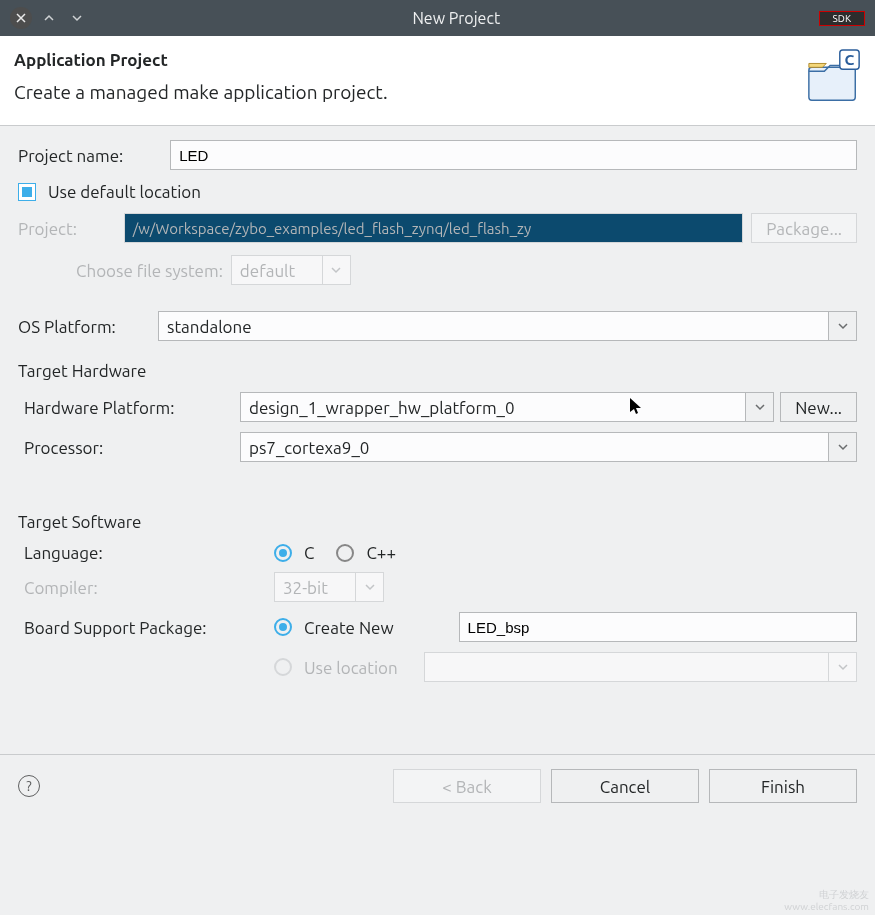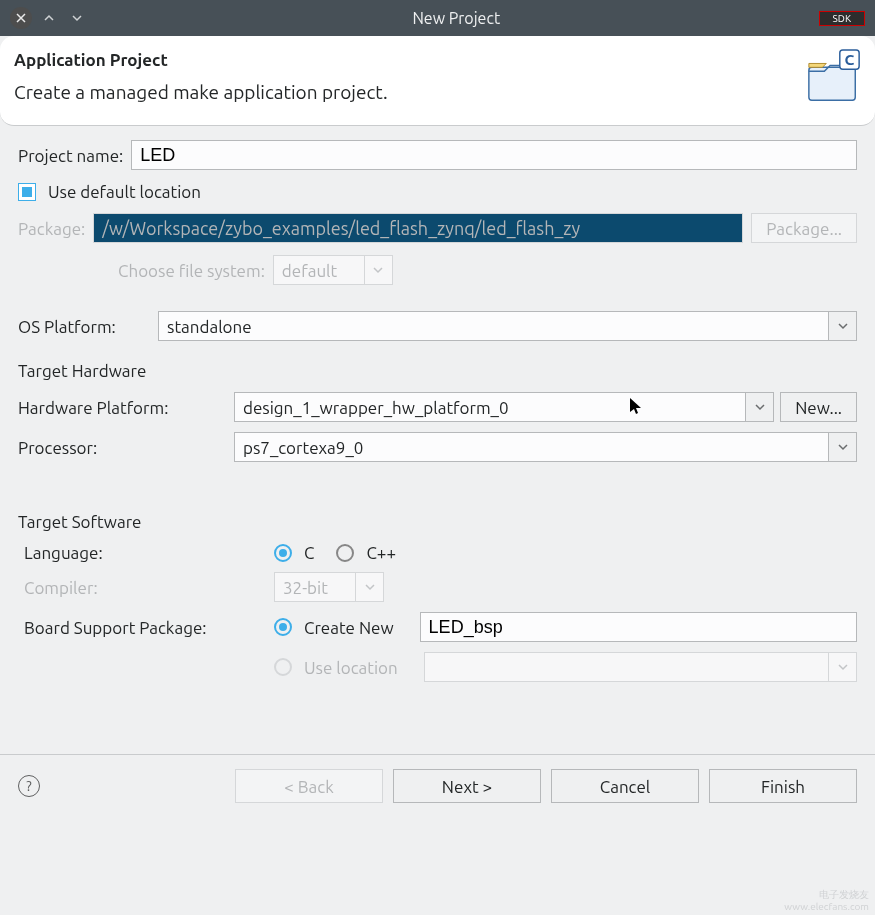--- a/index.html
+++ b/index.html
@@ -8,59 +8,59 @@
 
   
   .titlebar { height: 36px; background: #475057; display: flex; align-items: center; padding: 0 10px; color: #eff0f1; }
   .titlebar .win-btn { width: 22px; height: 22px; border-radius: 50%; display: flex; align-items: center; justify-content: center; margin-right: 6px; }
   .titlebar .win-close { background: #4d4d4d; }
   .titlebar .win-btn svg { width: 12px; height: 12px; }
   .titlebar .title { flex: 1; text-align: center; font-size: 16px; }
   .titlebar .sdk-badge { background: #2d2d2d; color: #fff; font-size: 10px; padding: 1px 13px; border: 1px solid #c00; }
 
   
-  .header { background: #fff; border-bottom: 1px solid #c9cbcd; padding: 14px 20px 22px 14px; position: relative; border-radius: 14px; }
+  .header { background: #fff; border-bottom: 1px solid #c9cbcd; padding: 14px 20px 22px 14px; position: relative; }
   .header .h1 { font-size: 17px; font-weight: bold; margin: 0 0 12px 0; }
   .header .desc { font-size: 19px; }
   .header .hicon { position: absolute; right: 12px; top: 12px; }
   .header .hicon svg { width: 58px; height: 58px; }
 
   
   .body { flex: 1; padding: 14px 18px; font-size: 17px; color: #232627; display: flex; flex-direction: column; gap: 8px; position: relative; }
   .row { display: flex; align-items: center; gap: 8px; margin-bottom: 4px; }
   .label { white-space: nowrap; }
   .disabled, .disabled * { color: #b3b5b7 !important; }
-  .field { flex: 1; height: 30px; border: 1px solid #b6b8ba; background: #fcfcfd; padding: 0 8px; font-size: 18px; display: flex; align-items: center; }
+  .field { flex: 1; height: 30px; border: 1px solid #b6b8ba; background: #fcfcfd; padding: 0 8px; font-size: 15px; display: flex; align-items: center; margin-left: 39px; }
   .field.disabled-field { border-color: #d5d7d9; background: #0c4a6e; color: #b3b5b7; }
 
   .checkbox { width: 18px; height: 18px; border: 1px solid #3daee9; background: #fff; display: inline-flex; align-items: center; justify-content: center; margin-right: 4px; }
   .checkbox .inner { width: 10px; height: 10px; background: #3daee9; }
 
   .btn { height: 30px; border: 1px solid #b6b8ba; background: #eff0f1; padding: 0 14px; font-size: 17px; display: inline-flex; align-items: center; justify-content: center; cursor: pointer; }
   .btn.disabled { border-color: #d5d7d9; background: #f3f4f5; color: #b3b5b7; cursor: default; }
 
   .combo { flex: 1; height: 30px; display: flex; }
   .combo .combo-text { flex: 1; border: 1px solid #b6b8ba; background: #fcfcfd; padding: 0 8px; display: flex; align-items: center; font-size: 17px; }
   .combo .combo-arrow { width: 28px; border: 1px solid #b6b8ba; border-left: none; display: flex; align-items: center; justify-content: center; background: #eff0f1; }
   .combo .combo-arrow svg { width: 12px; height: 12px; }
   .combo.disabled .combo-text, .combo.disabled .combo-arrow { border-color: #d5d7d9; background: #f7f7f8; color: #b3b5b7; }
-  .indent2 { margin-left: 100px; }
+  .indent2 { margin-left: 58px; }
 
   .section-title { margin-top: 8px; margin-bottom: 4px; }
 
   .radio { width: 18px; height: 18px; border: 2px solid #878787; border-radius: 50%; display: inline-flex; align-items: center; justify-content: center; margin-right: 4px; }
   .radio.selected { border-color: #3daee9; }
   .radio .dot { width: 8px; height: 8px; background: #3daee9; border-radius: 50%; }
   .radio.disabled { border-color: #d5d7d9; }
 
   .cursor { position: absolute; left: 630px; top: 272px; pointer-events: none; }
   .cursor svg { width: 12px; height: 18px; }
 
   .grid2 { display: grid; grid-template-columns: 250px 1fr; row-gap: 10px; align-items: center; }
-  .grid-narrow { display: grid; grid-template-columns: 210px 1fr auto; row-gap: 10px; column-gap: 6px; align-items: center; }
+  .grid-narrow { display: grid; grid-template-columns: 210px 1fr auto; row-gap: 10px; column-gap: 6px; align-items: center; margin-left: 6px; }
 
   
   .footer { border-top: 1px solid #c9cbcd; padding: 14px 18px; display: flex; align-items: center; gap: 10px; }
   .footer .spacer { flex: 1; }
   .footer .help { width: 22px; height: 22px; border: 1.5px solid #5f6061; border-radius: 50%; display: flex; align-items: center; justify-content: center; font-size: 14px; color: #5f6061; }
   .footer .btn { min-width: 148px; height: 34px; justify-content: center; }
 
   
   .watermark { position: absolute; right: 6px; bottom: 2px; font-size: 10px; color: #d0d2d4; text-align: right; line-height: 12px; pointer-events: none; }
 </style>
@@ -111,21 +111,21 @@
     </div>
 
     <div class="row">
       <span class="checkbox">
           <span class="inner"></span>
         </span>
       <span>Use default location</span>
     </div>
 
     <div class="row disabled">
-      <span class="label">Package:</span>
+      <span class="label">Project:</span>
       <div class="field disabled-field">/w/Workspace/zybo_examples/led_flash_zynq/led_flash_zy</div>
       <div class="btn disabled">Package...</div>
     </div>
 
     <div class="row disabled indent2">
       <span class="label">Choose file system:</span>
       <div class="combo disabled" style="flex:0 0 120px">
         <div class="combo-text">default</div>
         <div class="combo-arrow">
             <svg viewBox="0 0 12 12">
@@ -233,18 +233,17 @@
         </svg>
     </div>
   </div>
 
   <div class="footer">
     <div class="help">
       <span>?</span>
     </div>
     <div class="spacer"></div>
     <div class="btn disabled">&lt; Back</div>
-    <div class="btn">Next &gt;</div>
     <div class="btn">Cancel</div>
     <div class="btn">Finish</div>
     <div class="watermark">电子发烧友<br>www.elecfans.com</div>
   </div>
 </div>
 
 </body></html>

